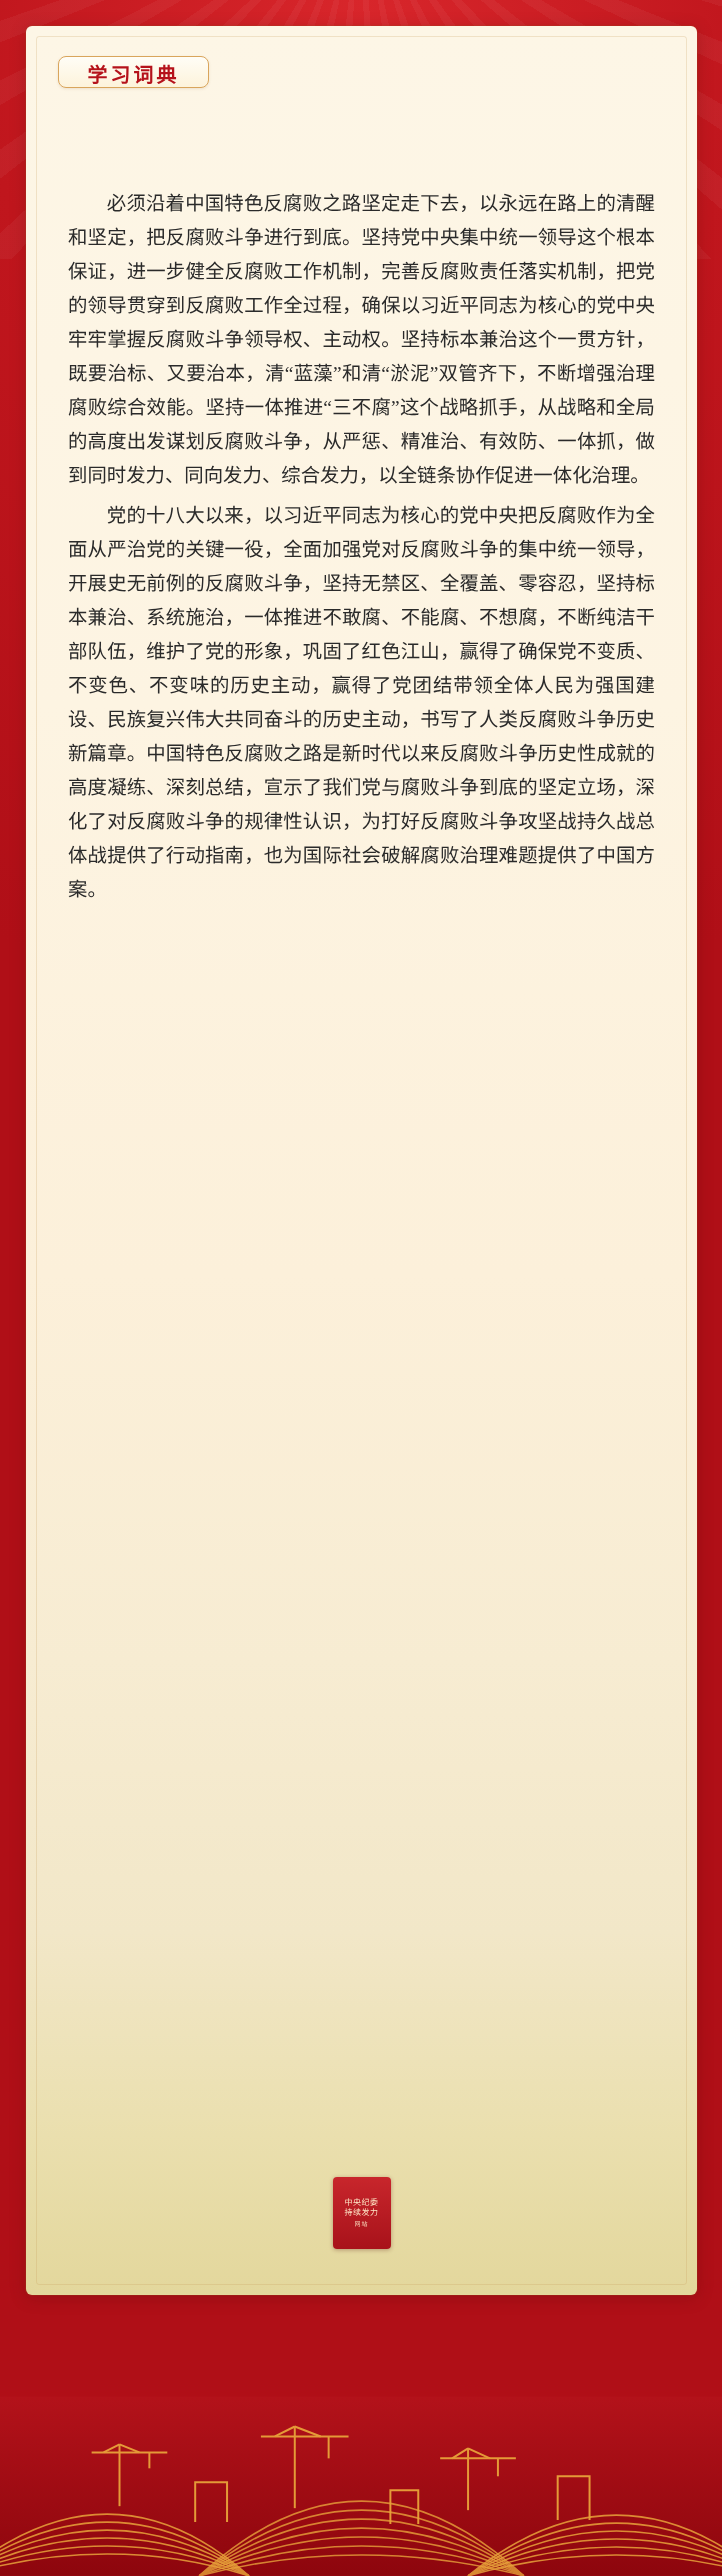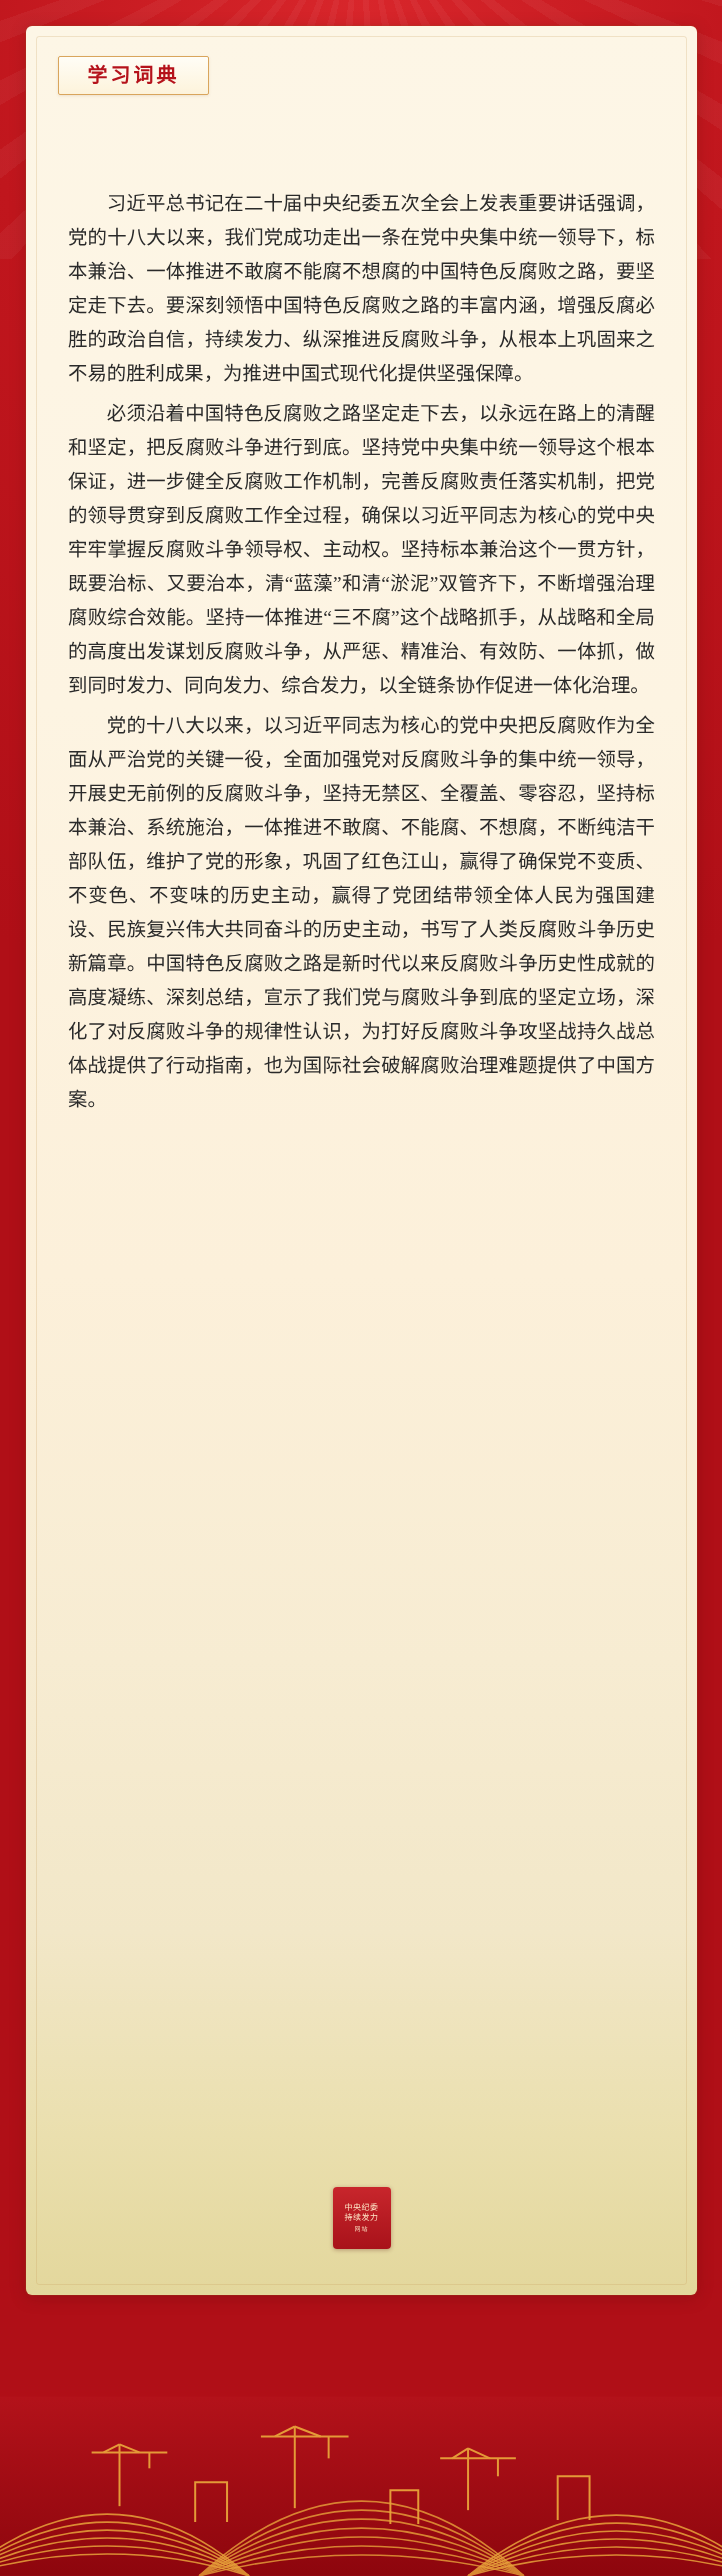--- a/index.html
+++ b/index.html
@@ -65,24 +65,24 @@
     border-radius: 3px;
     pointer-events: none;
   }
 
   
   #badge {
     position: absolute;
     left: 32px;
     top: 30px;
     min-width: 117px;
-    padding: 8px 16px 9px 16px;
+    padding: 8px 16px 2px 16px;
     background: linear-gradient(180deg, #fffdf6 0%, #fdf3db 100%);
     border: 1px solid #d9a55c;
-    border-radius: 2px;
+    border-radius: 8px;
     box-shadow: 0 1px 3px rgba(120,70,20,0.12);
     text-align: center;
   }
   #badge .badge-text {
     color: #b5121b;
     font-size: 20px;
     font-weight: bold;
     letter-spacing: 3px;
     font-family: "Liberation Serif", "DejaVu Serif", serif;
     line-height: 1;
@@ -120,21 +120,21 @@
     text-indent: 2em;
   }
 
   
   #seal {
     position: absolute;
     left: 50%;
     transform: translateX(-50%);
     bottom: 46px;
     width: 58px;
-    height: 62px;
+    height: 72px;
     border-radius: 4px;
     background: linear-gradient(180deg, #c8262c 0%, #a8121a 100%);
     color: #ffe9c9;
     display: flex;
     flex-direction: column;
     align-items: center;
     justify-content: center;
     box-shadow: 0 1px 4px rgba(90,20,20,0.35);
   }
   #seal .seal-line {
@@ -169,21 +169,20 @@
   <div id="top-rays"></div>
 
   <div id="card">
 
     <div id="badge">
       <div class="badge-text">学习词典</div>
     </div>
 
 
     <div id="body-text">
-      <p>习近平总书记在二十届中央纪委五次全会上发表重要讲话强调，党的十八大以来，我们党成功走出一条在党中央集中统一领导下，标本兼治、一体推进不敢腐不能腐不想腐的中国特色反腐败之路，要坚定走下去。要深刻领悟中国特色反腐败之路的丰富内涵，增强反腐必胜的政治自信，持续发力、纵深推进反腐败斗争，从根本上巩固来之不易的胜利成果，为推进中国式现代化提供坚强保障。</p>
       <p>必须沿着中国特色反腐败之路坚定走下去，以永远在路上的清醒和坚定，把反腐败斗争进行到底。坚持党中央集中统一领导这个根本保证，进一步健全反腐败工作机制，完善反腐败责任落实机制，把党的领导贯穿到反腐败工作全过程，确保以习近平同志为核心的党中央牢牢掌握反腐败斗争领导权、主动权。坚持标本兼治这个一贯方针，既要治标、又要治本，清“蓝藻”和清“淤泥”双管齐下，不断增强治理腐败综合效能。坚持一体推进“三不腐”这个战略抓手，从战略和全局的高度出发谋划反腐败斗争，从严惩、精准治、有效防、一体抓，做到同时发力、同向发力、综合发力，以全链条协作促进一体化治理。</p>
       <p>党的十八大以来，以习近平同志为核心的党中央把反腐败作为全面从严治党的关键一役，全面加强党对反腐败斗争的集中统一领导，开展史无前例的反腐败斗争，坚持无禁区、全覆盖、零容忍，坚持标本兼治、系统施治，一体推进不敢腐、不能腐、不想腐，不断纯洁干部队伍，维护了党的形象，巩固了红色江山，赢得了确保党不变质、不变色、不变味的历史主动，赢得了党团结带领全体人民为强国建设、民族复兴伟大共同奋斗的历史主动，书写了人类反腐败斗争历史新篇章。中国特色反腐败之路是新时代以来反腐败斗争历史性成就的高度凝练、深刻总结，宣示了我们党与腐败斗争到底的坚定立场，深化了对反腐败斗争的规律性认识，为打好反腐败斗争攻坚战持久战总体战提供了行动指南，也为国际社会破解腐败治理难题提供了中国方案。</p>
     </div>
 
     <div id="seal">
       <div class="seal-line">中央纪委</div>
       <div class="seal-line">持续发力</div>
       <div class="seal-sub">网站</div>
     </div>
 

